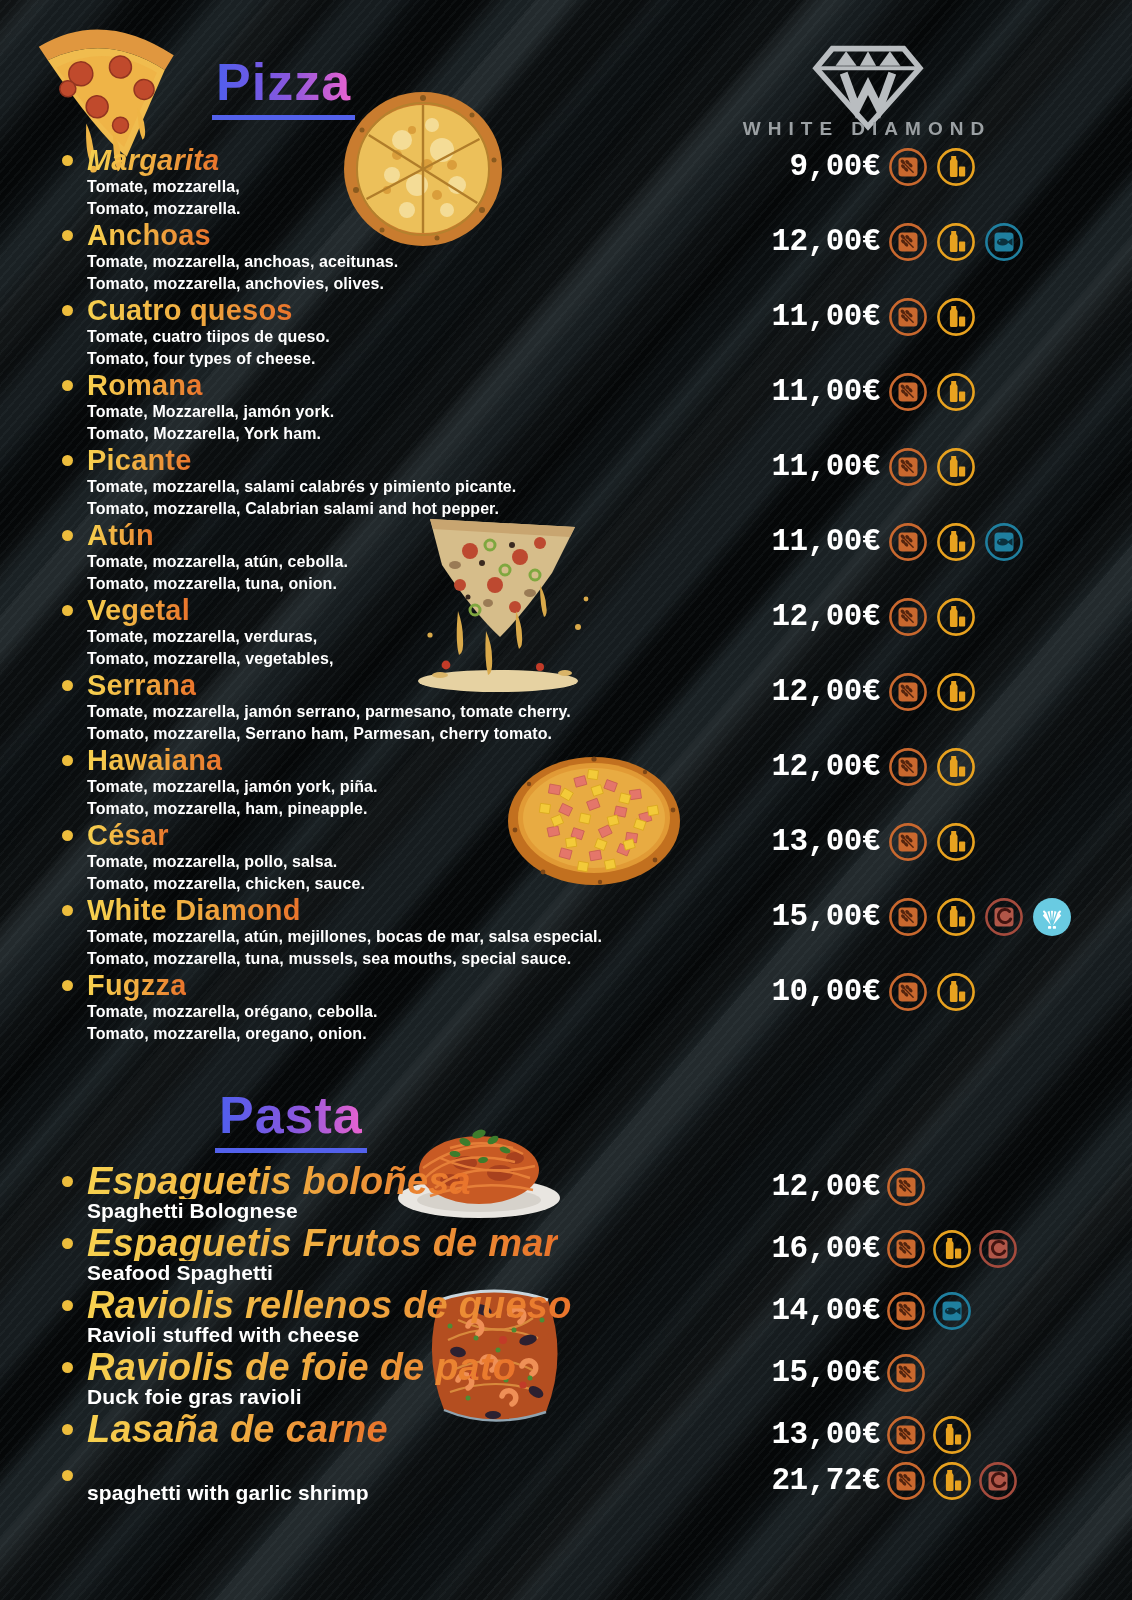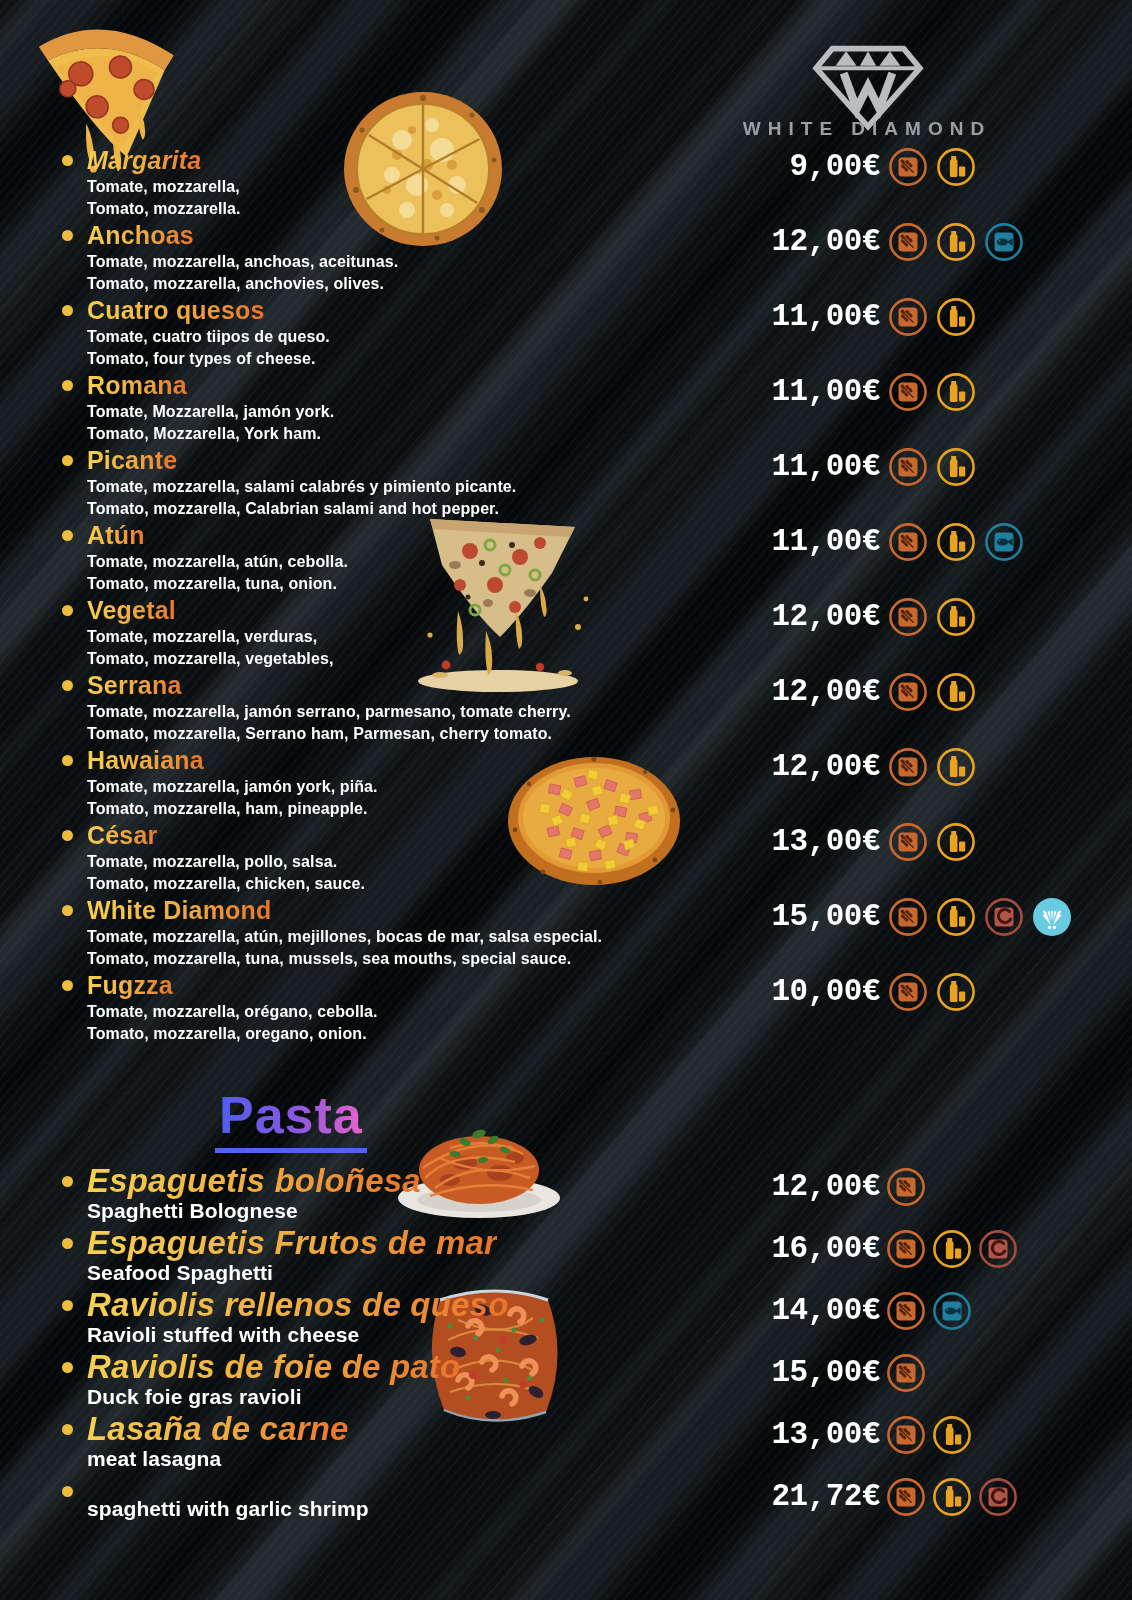--- a/index.html
+++ b/index.html
@@ -29,38 +29,38 @@
     position:absolute;left:737px;top:118px;width:260px;text-align:center;z-index:3;
     font-size:19px;font-weight:bold;letter-spacing:7px;color:#9ba0a3;
   }
   
   .menu-row{display:flex;align-items:flex-start;margin-bottom:0;}
   .item-left{flex:0 0 702px;min-width:0;}
   .item-right{flex:0 0 auto;display:flex;align-items:center;gap:8px;padding-top:2px;}
   .name-line{display:flex;align-items:flex-start;}
   .bullet{flex:0 0 11px;width:11px;height:11px;border-radius:50%;background:#edbd3d;margin:10px 14px 0 2px;}
   .item-name{
-    font-size:25px;line-height:31px;font-weight:bold;letter-spacing:0.2px;
+    font-size:29px;line-height:31px;font-weight:bold;letter-spacing:0.2px;
     color:#eda03a;
     background:linear-gradient(90deg,#f7d14f 0%,#efa83f 55%,#e9732b 100%);
     -webkit-background-clip:text;background-clip:text;-webkit-text-fill-color:transparent;
   }
   .item-name.italic{font-style:italic;}
   .item-desc{
     margin-left:27px;color:#ffffff;font-weight:bold;
     font-size:16px;line-height:22px;letter-spacing:0.1px;white-space:nowrap;
   }
   .item-price{
     width:118px;text-align:right;color:#ffffff;font-weight:bold;
     font-size:31px;line-height:36px;letter-spacing:-0.5px;white-space:nowrap;font-family:Liberation Mono, monospace;
   }
   .allergen-icon{display:inline-block;width:40px;height:40px;line-height:0;}
   
   .pasta .menu-row{margin-bottom:2px;}
-  .pasta .item-name{font-size:33px;line-height:36px;font-style:italic;}
+  .pasta .item-name{font-size:38px;line-height:36px;font-style:italic;}
   .pasta .bullet{margin-top:13px;}
   .pasta .item-desc{font-size:21px;line-height:24px;}
   .pasta .item-right{padding-top:4px;gap:6px;}
 </style>
 </head>
 <body>
 
 <div class="page">
 
   <div class="img" style="left:24px;top:6px;width:168px;height:168px;">
@@ -81,20 +81,23 @@
           <path d="M60 116 q-3 26 1 38 q6 -2 4 -16 q-1 -12 -5 -22 Z"></path>
           <path d="M86 128 q-2 24 2 38 q5 -2 4 -17 q0 -11 -6 -21 Z"></path>
           <path d="M112 104 q-1 22 3 32 q4 -2 3 -13 q0 -9 -6 -19 Z"></path>
           <circle cx="64" cy="162" r="3.4"></circle>
             <circle cx="90" cy="172" r="3"></circle>
         </g>
       </g>
     </svg>
   </div>
 
+  <div class="title-wrap" style="left:212px;top:52px;">
+    <span class="section-title">Pizza</span>
+  </div>
 
   <div class="img" style="left:342px;top:90px;width:163px;height:158px;">
     <svg viewBox="0 0 163 158" width="163" height="158">
       <ellipse cx="81" cy="79" rx="79" ry="77" fill="#c97c2f"></ellipse>
       <ellipse cx="81" cy="79" rx="66" ry="64" fill="#ecc05a"></ellipse>
       <g fill="#f4dc96">
         <circle cx="60" cy="50" r="10"></circle>
           <circle cx="100" cy="60" r="12"></circle>
           <circle cx="75" cy="95" r="11"></circle>
         <circle cx="115" cy="95" r="9"></circle>
@@ -836,21 +839,20 @@
               </g>
             </svg></span>
         </div>
   </div>
       <div class="menu-row">
     <div class="item-left">
       <div class="name-line">
         <span class="bullet"></span>
         <span class="item-name italic">Lasaña de carne</span>
       </div>
-      <div class="item-desc d0">meat lasagna</div>
 
     </div>
     <div class="item-right">
       <span class="item-price">13,00€</span>
     <span class="allergen-icon"><svg viewBox="0 0 40 40" width="40" height="40">
               <circle cx="20" cy="20" r="17.6" fill="none" stroke="#c9682e" stroke-width="2.6"></circle>
               <rect x="10.5" y="10.5" width="19" height="19" rx="3.5" fill="#c9682e"></rect>
               <g transform="rotate(-45 20 20)" fill="#53240e">
                 <ellipse cx="20" cy="12.6" rx="1.7" ry="2.5"></ellipse>
                 <ellipse cx="17" cy="16.2" rx="1.7" ry="2.5"></ellipse>

